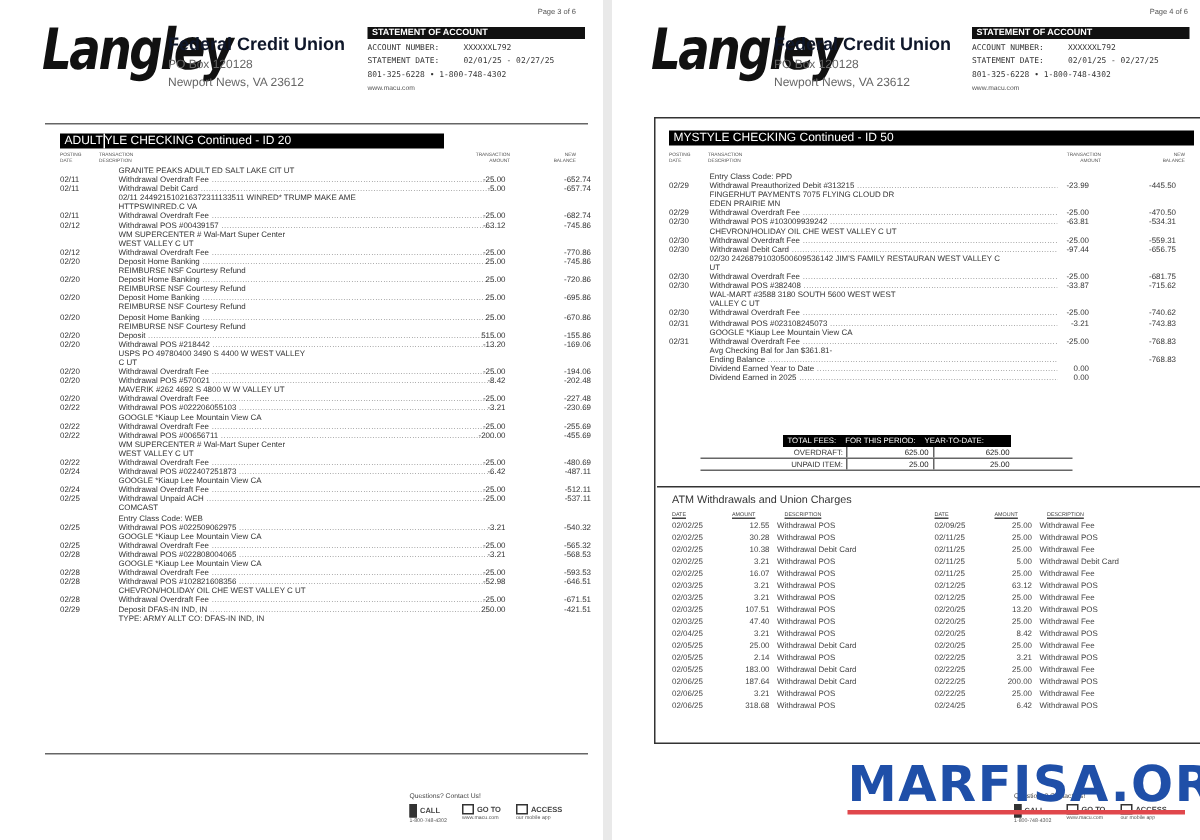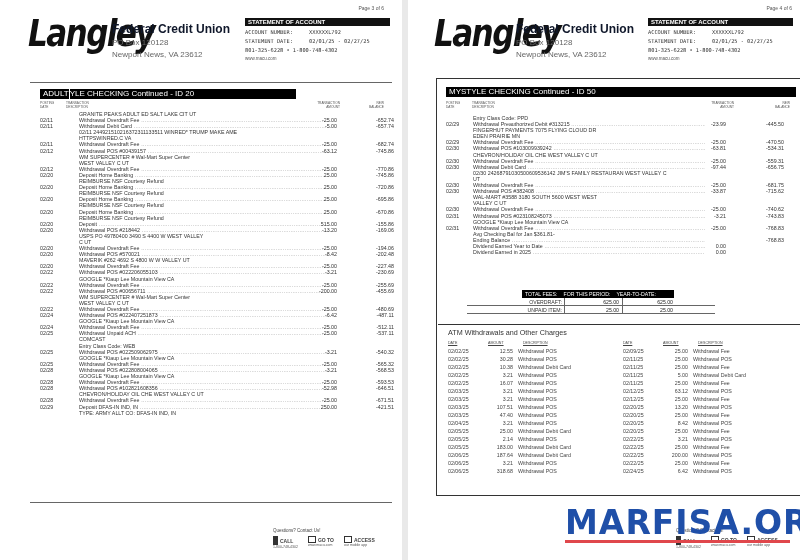--- a/index.html
+++ b/index.html
@@ -648,21 +648,21 @@
     <span class="v1">625.00</span>
     <span class="v2">625.00</span>
   </div>
   <div class="fees-row">
     <span class="lbl">UNPAID ITEM:</span>
     <span class="v1">25.00</span>
     <span class="v2">25.00</span>
   </div>
 </div>
 
-<div class="atm-title">ATM Withdrawals and Other Charges</div>
+<div class="atm-title">ATM Withdrawals and Union Charges</div>
 <div class="atm-hdr" style="left:448px;">
   <span style="width:40px">DATE</span>
     <span style="width:35px">AMOUNT</span>
     <span>DESCRIPTION</span>
 </div>
 <div class="atm-hdr" style="left:623px;">
   <span style="width:40px">DATE</span>
     <span style="width:35px">AMOUNT</span>
     <span>DESCRIPTION</span>
 </div>

